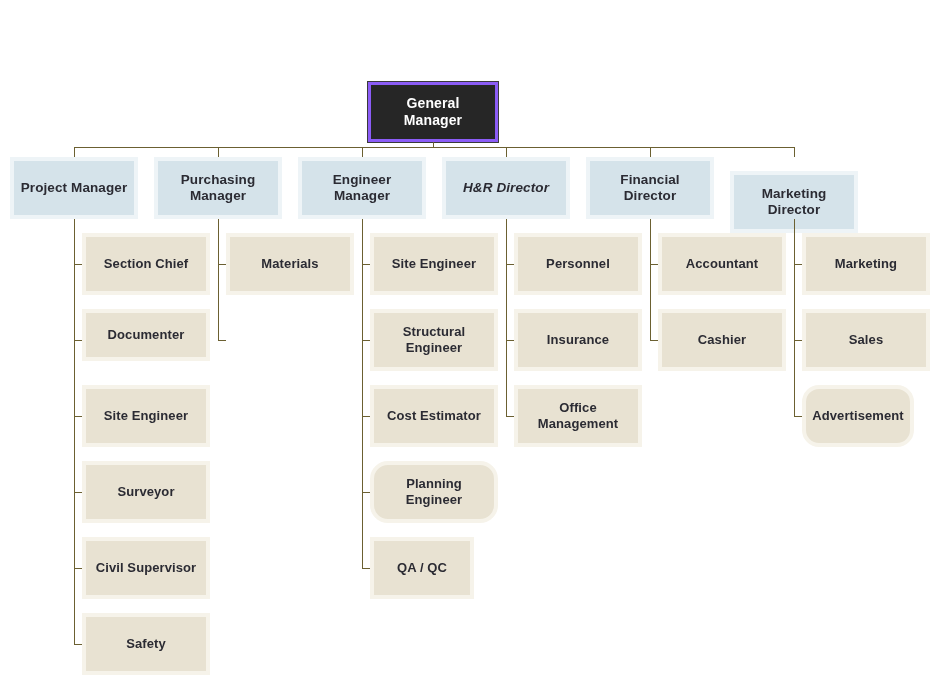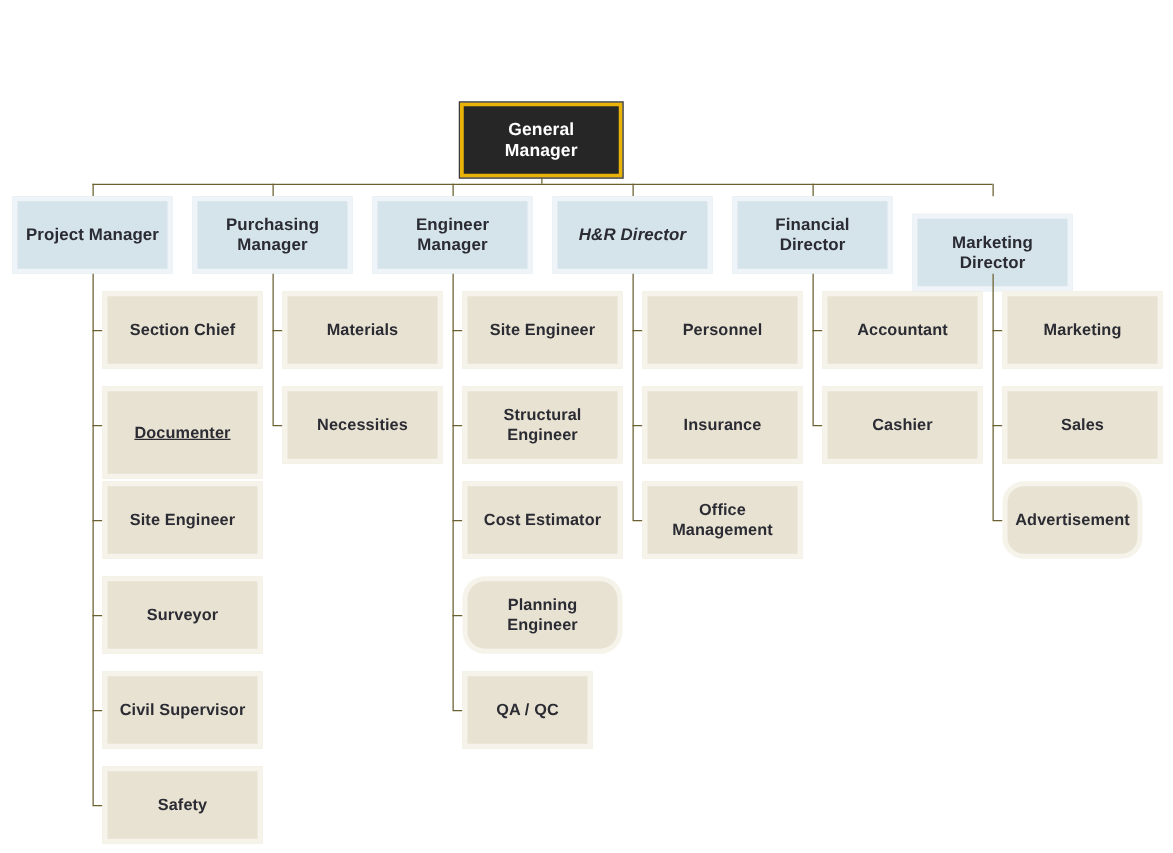--- a/index.html
+++ b/index.html
@@ -38,21 +38,21 @@
     line-height: 1.22;
     color: #2b2b33;
     font-weight: bold;
     letter-spacing: 0.1px;
   }
 
   
   .node.root {
     background: #262626;
     color: #ffffff;
-    border: 3px solid #eab308;
+    border: 3px solid #8b5cf6;
     outline: 1px solid #3a3a3a;
     font-size: 14px;
   }
 
   
   .node.lvl2 {
     background: #d5e3ea;
     border: 4px solid #eef4f7;
     font-size: 13.5px;
   }
@@ -77,21 +77,21 @@
     <div class="conn conn-v" style="left: 74px; top: 147px; height: 10px; background: rgb(107, 96, 49);"></div>
     <div class="node lvl2" style="left: 10px; top: 157px; width: 128px; height: 62px;">
       <span class="label">Project Manager</span>
     </div>
     <div class="conn conn-v" style="left: 74px; top: 219px; height: 425px; background: rgb(107, 96, 49);"></div>
     <div class="conn conn-h" style="left: 74px; top: 264px; width: 8px; background: rgb(107, 96, 49);"></div>
     <div class="node lvl3" style="left: 82px; top: 233px; width: 128px; height: 62px;">
       <span class="label">Section Chief</span>
     </div>
     <div class="conn conn-h" style="left: 74px; top: 340px; width: 8px; background: rgb(107, 96, 49);"></div>
-    <div class="node lvl3" style="left: 82px; top: 309px; width: 128px; height: 74px; text-decoration: underline;">
+    <div class="node lvl3" style="left: 82px; top: 309px; width: 128px; height: 52px;">
       <span class="label">Documenter</span>
     </div>
     <div class="conn conn-h" style="left: 74px; top: 416px; width: 8px; background: rgb(107, 96, 49);"></div>
     <div class="node lvl3" style="left: 82px; top: 385px; width: 128px; height: 62px;">
       <span class="label">Site Engineer</span>
     </div>
     <div class="conn conn-h" style="left: 74px; top: 492px; width: 8px; background: rgb(107, 96, 49);"></div>
     <div class="node lvl3" style="left: 82px; top: 461px; width: 128px; height: 62px;">
       <span class="label">Surveyor</span>
     </div>
@@ -106,23 +106,20 @@
     <div class="conn conn-v" style="left: 218px; top: 147px; height: 10px; background: rgb(107, 96, 49);"></div>
     <div class="node lvl2" style="left: 154px; top: 157px; width: 128px; height: 62px;">
       <span class="label">Purchasing Manager</span>
     </div>
     <div class="conn conn-v" style="left: 218px; top: 219px; height: 121px; background: rgb(107, 96, 49);"></div>
     <div class="conn conn-h" style="left: 218px; top: 264px; width: 8px; background: rgb(107, 96, 49);"></div>
     <div class="node lvl3" style="left: 226px; top: 233px; width: 128px; height: 62px;">
       <span class="label">Materials</span>
     </div>
     <div class="conn conn-h" style="left: 218px; top: 340px; width: 8px; background: rgb(107, 96, 49);"></div>
-    <div class="node lvl3" style="left: 226px; top: 309px; width: 128px; height: 62px;">
-      <span class="label">Necessities</span>
-    </div>
     <div class="conn conn-v" style="left: 362px; top: 147px; height: 10px; background: rgb(107, 96, 49);"></div>
     <div class="node lvl2" style="left: 298px; top: 157px; width: 128px; height: 62px;">
       <span class="label">Engineer Manager</span>
     </div>
     <div class="conn conn-v" style="left: 362px; top: 219px; height: 349px; background: rgb(107, 96, 49);"></div>
     <div class="conn conn-h" style="left: 362px; top: 264px; width: 8px; background: rgb(107, 96, 49);"></div>
     <div class="node lvl3" style="left: 370px; top: 233px; width: 128px; height: 62px;">
       <span class="label">Site Engineer</span>
     </div>
     <div class="conn conn-h" style="left: 362px; top: 340px; width: 8px; background: rgb(107, 96, 49);"></div>

